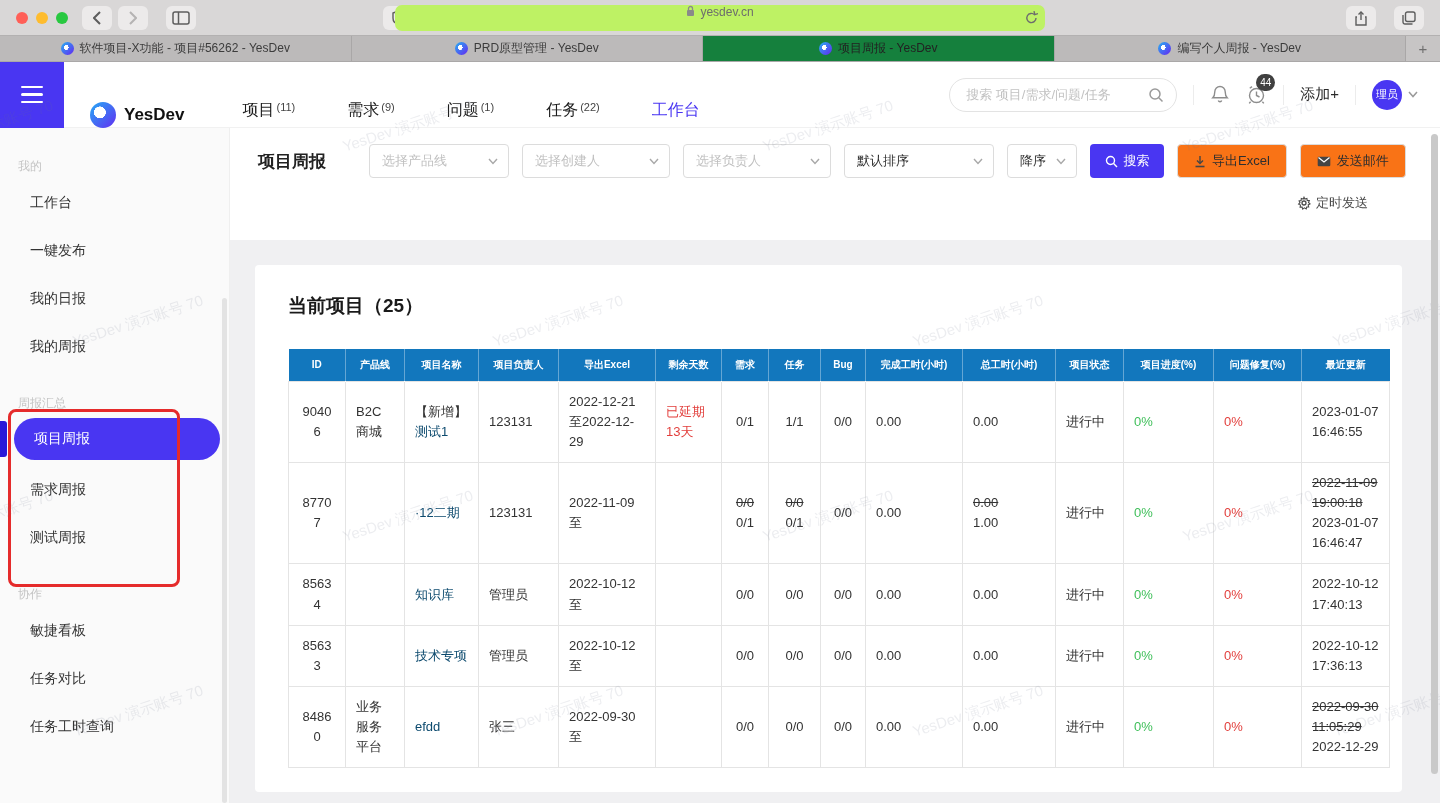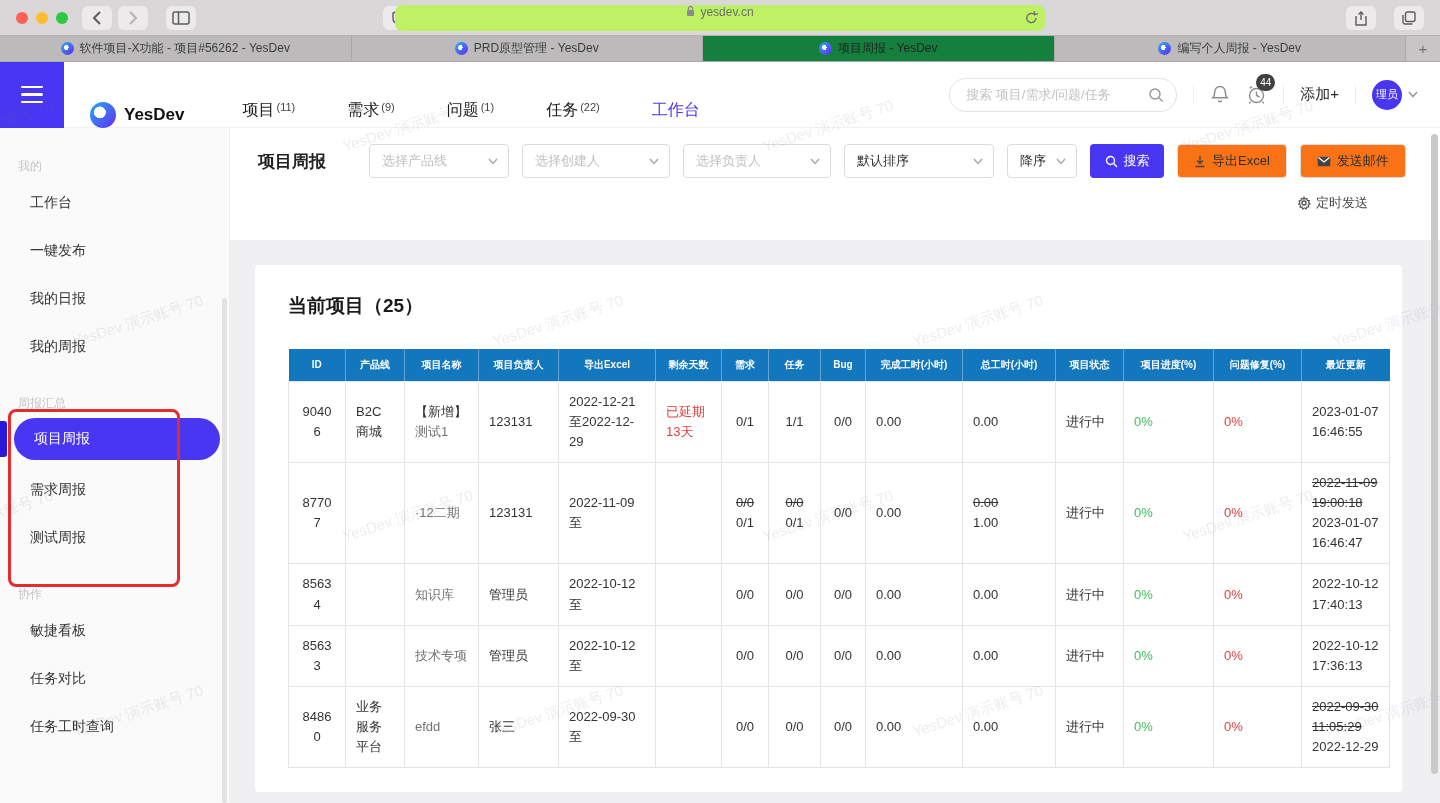--- a/index.html
+++ b/index.html
@@ -82,21 +82,21 @@
 
   table { border-collapse:collapse; table-layout:fixed; width:1101px; }
   col.c0{width:57px}col.c1{width:59px}col.c2{width:74px}col.c3{width:80px}col.c4{width:97px}
   col.c5{width:66px}col.c6{width:47px}col.c7{width:52px}col.c8{width:45px}col.c9{width:97px}
   col.c10{width:93px}col.c11{width:68px}col.c12{width:90px}col.c13{width:88px}col.c14{width:88px}
   th { background:#1277bd; color:#fff; font-size:10px; font-weight:bold; height:32px; padding:4px 3px; border-right:1px solid rgba(255,255,255,0.35); text-align:center; }
   th:last-child { border-right:none; }
   td { border:1px solid #e4e4e4; font-size:13px; color:#333; padding:10px; vertical-align:middle; text-align:left; line-height:1.55; word-wrap:break-word; }
   td:nth-child(1), td:nth-child(7), td:nth-child(8), td:nth-child(9) { text-align:center; }
   tr { background:#fff; }
-  .seg.link { color:#737373; cursor:pointer;margin-top:38px; }
+  .seg.link { color:#0c4a6e; cursor:pointer;margin-top:38px; }
   .seg.red { color:#e23f3c; }
   .seg.green { color:#3fbf5a; }
   .seg.strike { text-decoration:line-through; }
   svg { display:block; }
 </style>
 </head>
 <body>
 
 <div class="browser">
 

